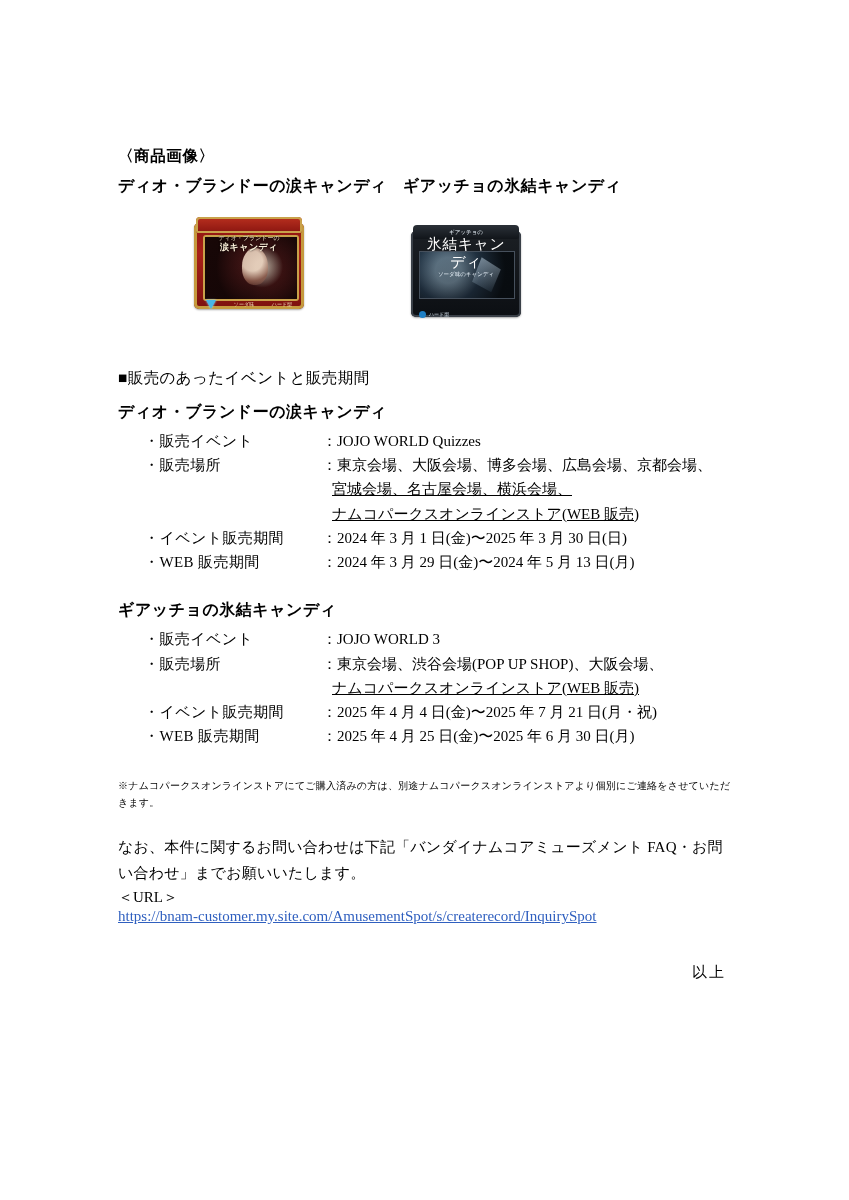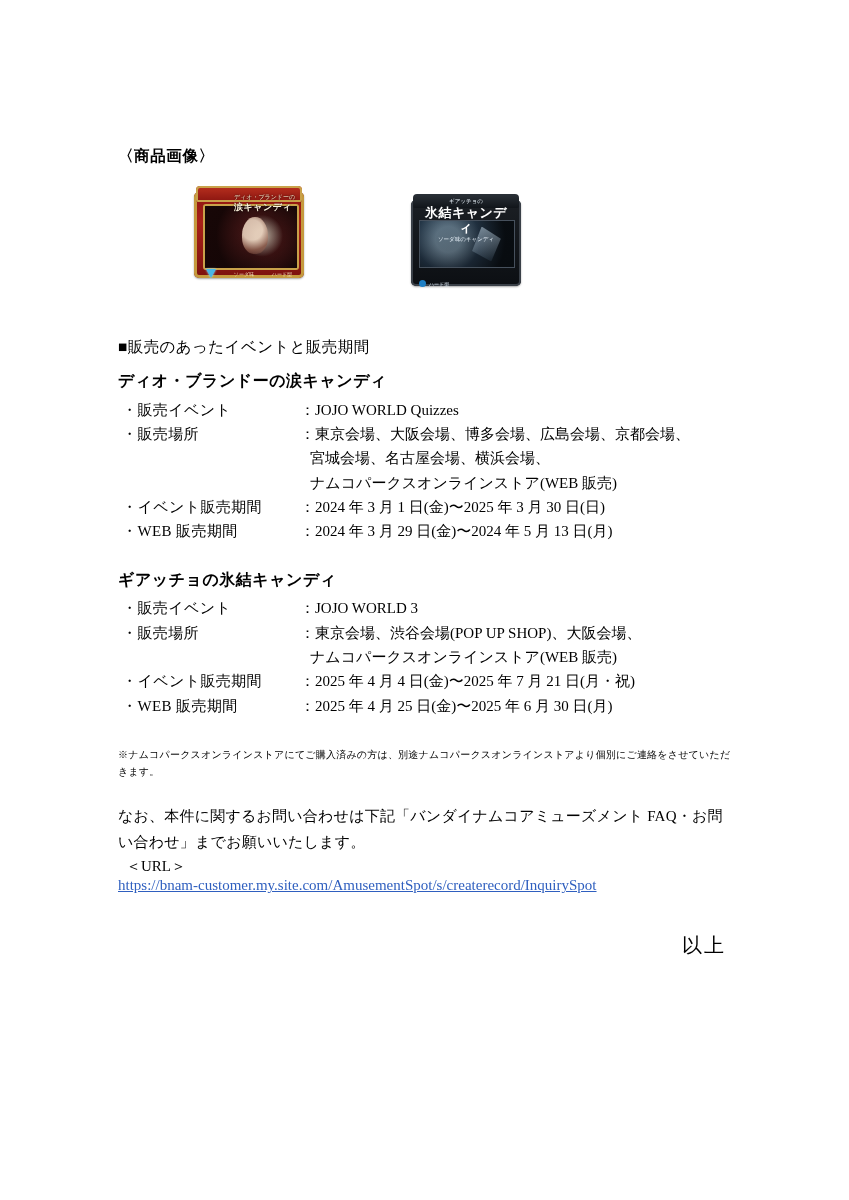--- a/index.html
+++ b/index.html
@@ -102,29 +102,29 @@
     content:"";
     position:absolute;
     left: 40%; top: 18%;
     width: 28%; height: 60%;
     border-radius: 50% 50% 45% 45%;
     background: radial-gradient(circle at 40% 35%, #f0d9c4 0 35%, #8b5a4a 70%, rgba(0,0,0,0) 100%);
     opacity: .85;
   }
   .tin.a .tin-label {
     position: absolute;
-    left: 12px; top: 12px;
+    left: 12px; top: 22px;
     width: 86px;
+    text-align: center;
     font-size: 6px;
     line-height: 1.25;
     color: #f5e6c8;
     font-family: "Liberation Sans", sans-serif;
     text-shadow: 0 0 2px #000;
     z-index: 3;
-    padding-left: 28px;
   }
   .tin.a .tin-label .big {
     font-size: 9px;
     font-weight: 700;
     color: #fff4dd;
     letter-spacing: .5px;
   }
   .tin.a .tin-foot {
     position: absolute;
     left: 9px; bottom: 3px;
@@ -189,22 +189,22 @@
     width: 94px;
     text-align: center;
     z-index: 3;
     color: #eaf3fb;
     font-family: "Liberation Sans", sans-serif;
     font-size: 5.5px;
     line-height: 1.2;
   }
   .tin.b .tin-title .big {
     display: block;
-    font-size: 13px;
-    font-weight: 700;
+    font-size: 15px;
+    font-weight: 400;
     color: #ffffff;
     letter-spacing: .5px;
   }
   .tin.b .tin-foot {
     position: absolute;
     left: 8px; bottom: 3px;
     width: 94px;
     z-index: 3;
     display: flex;
     align-items: center;
@@ -226,73 +226,75 @@
   }
   .sub-head {
     font-size: 16px;
     font-weight: 700;
     letter-spacing: 0.5px;
     margin-top: 10px;
   }
   table.spec {
     border-collapse: collapse;
     margin-top: 4px;
-    margin-left: 4px;
+    margin-left: 26px;
   }
   table.spec td {
     font-size: 15px;
     line-height: 1.62;
     vertical-align: top;
     padding: 0;
     white-space: nowrap;
   }
   td.lbl { width: 178px; letter-spacing: .4px; }
   td.val { padding-left: 0; }
-  .val-extra { padding-left: 10px; }
+  .val-extra { padding-left: 10px; text-decoration: underline; }
   .note {
     margin-top: 28px;
     font-size: 10px;
     line-height: 1.75;
     letter-spacing: .2px;
   }
   .para {
     margin-top: 22px;
     font-size: 15px;
     line-height: 1.75;
     letter-spacing: .2px;
   }
   .tight {
     margin-top: 0;
   }
   .url-label {
     font-size: 15px;
     margin-top: 2px;
-    margin-left: 8px;
   }
   a.url {
     font-size: 15px;
     color: #2f5fbf;
     word-break: break-all;
   }
   .closing-wrap {
     margin-top: 38px;
     text-align: right;
-    font-size: 20px;
+    font-size: 15px;
     letter-spacing: 2px;
     padding-right: 12px;
   }
 </style>
 </head>
 <body>
 
 <div class="page">
   <div class="content">
 
     <div class="line heading-img">〈商品画像〉</div>
 
+    <div class="line prod-titles">
+      <span>ディオ・ブランドーの涙キャンディ</span><span class="gap"></span><span>ギアッチョの氷結キャンディ</span>
+    </div>
 
     <div class="images-row">
 
       <div class="tin a">
         <div class="tin-body"></div>
         <div class="tin-lid"></div>
         <div class="tin-inner">
           <div class="art"></div>
         </div>
         <div class="tin-label">

